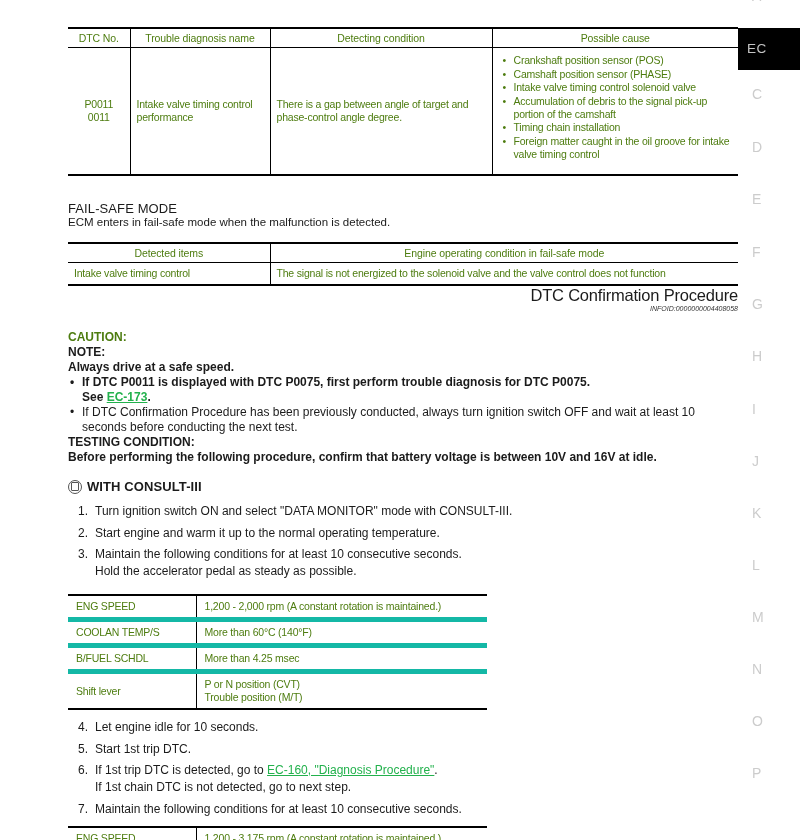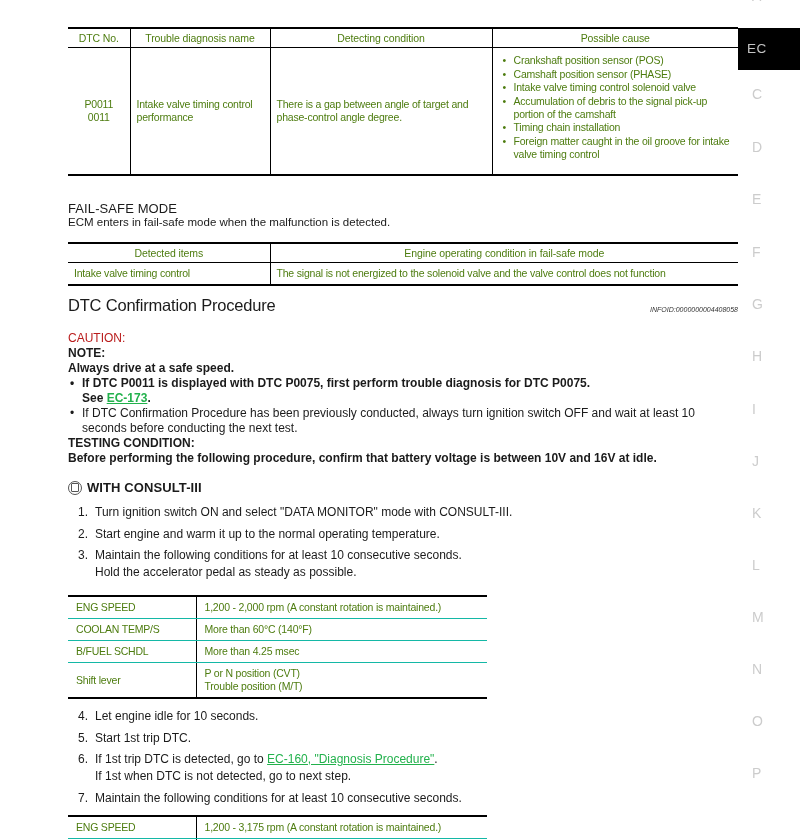--- a/index.html
+++ b/index.html
@@ -21,21 +21,21 @@
     border-bottom: 1.5px solid #000;
     padding: 3px 4px; font-size: 10.5px; letter-spacing: -0.1px;
   }
   .tbl th + th { border-left: 1px solid #000; }
   .tbl td {
     border-left: 1px solid #000;
     padding: 4px 6px; font-size: 10.5px; letter-spacing: -0.2px;
     line-height: 13px; vertical-align: middle;
   }
   .tbl td:first-child { border-left: none; }
-  .tbl tbody tr:not(:last-child) td { border-bottom: 1px solid #14b8a6; }
+  .tbl tbody tr:not(:last-child) td { border-bottom: 5px solid #14b8a6; }
 
   #dtc-table { margin-top: 27px; }
   #dtc-table col.c1 { width: 62px; }
   #dtc-table col.c2 { width: 140px; }
   #dtc-table col.c3 { width: 222px; }
   #dtc-table td.center { text-align: center; }
   #dtc-table td.causes-cell { vertical-align: top; padding: 6px 6px 13px 10px; }
   ul.causes { list-style: none; }
   ul.causes li { position: relative; padding-left: 11px; margin-bottom: 0.5px; }
   ul.causes li::before { content: "\2022"; position: absolute; left: 0; top: 0; }
@@ -46,26 +46,26 @@
   .cond-table col.c1 { width: 128px; }
   .cond-table td { padding: 4px 8px; }
   #cond-table-1 { margin-top: 14px; }
   #cond-table-2 { margin-top: 8px; }
 
   
   .h-failsafe { margin-top: 25px; font-size: 13px; font-weight: normal; letter-spacing: 0.1px; }
   .failsafe-intro { font-size: 11.5px; }
   #failsafe-table { margin-top: 14px; }
 
-  .conf-head-row { margin-top: 10px; display: flex; align-items: flex-end; justify-content: space-between; }
+  .conf-head-row { margin-top: 0; display: flex; align-items: flex-end; justify-content: space-between; flex-direction: column; }
   .h-dtc-conf { font-size: 16.5px; font-weight: normal; letter-spacing: -0.2px; }
   .infoid { font-size: 7px; font-style: italic; color: #333; padding-bottom: 2px; }
 
   .caution-block { margin-top: 16px; font-size: 12px; line-height: 15px; }
-  .red-bold { color: #b91c1c; font-weight: normal; }
+  .red-bold { color: #4d7c0f; font-weight: bold; }
   .b { font-weight: bold; }
   .just { text-align: justify; }
   .bullet { position: relative; padding-left: 14px; }
   .bullet::before { content: "\2022"; position: absolute; left: 2px; }
   .indent { padding-left: 14px; }
   .lnk { color: #22b14c; text-decoration: underline; cursor: pointer; }
 
   .consult-head { margin-top: 14px; display: flex; align-items: center; font-size: 13px; font-weight: bold; letter-spacing: 0.1px; }
   .consult-icon {
     display: inline-flex; width: 14px; height: 14px; margin-right: 5px;
@@ -230,21 +230,21 @@
       <span class="step-body">Let engine idle for 10 seconds.</span>
     </div>
     <div class="step">
       <span class="step-num">5.</span>
       <span class="step-body">Start 1st trip DTC.</span>
     </div>
     <div class="step">
       <span class="step-num">6.</span>
       <span class="step-body">
         <span>If 1st trip DTC is detected, go to </span><span class="lnk">EC-160, "Diagnosis Procedure"</span><span>.</span><br>
-        <span>If 1st when DTC is not detected, go to next step.</span>
+        <span>If 1st chain DTC is not detected, go to next step.</span>
       </span>
     </div>
     <div class="step">
       <span class="step-num">7.</span>
       <span class="step-body">Maintain the following conditions for at least 10 consecutive seconds.</span>
     </div>
   </div>
 
   <table class="tbl cond-table" id="cond-table-2">
     <colgroup>

